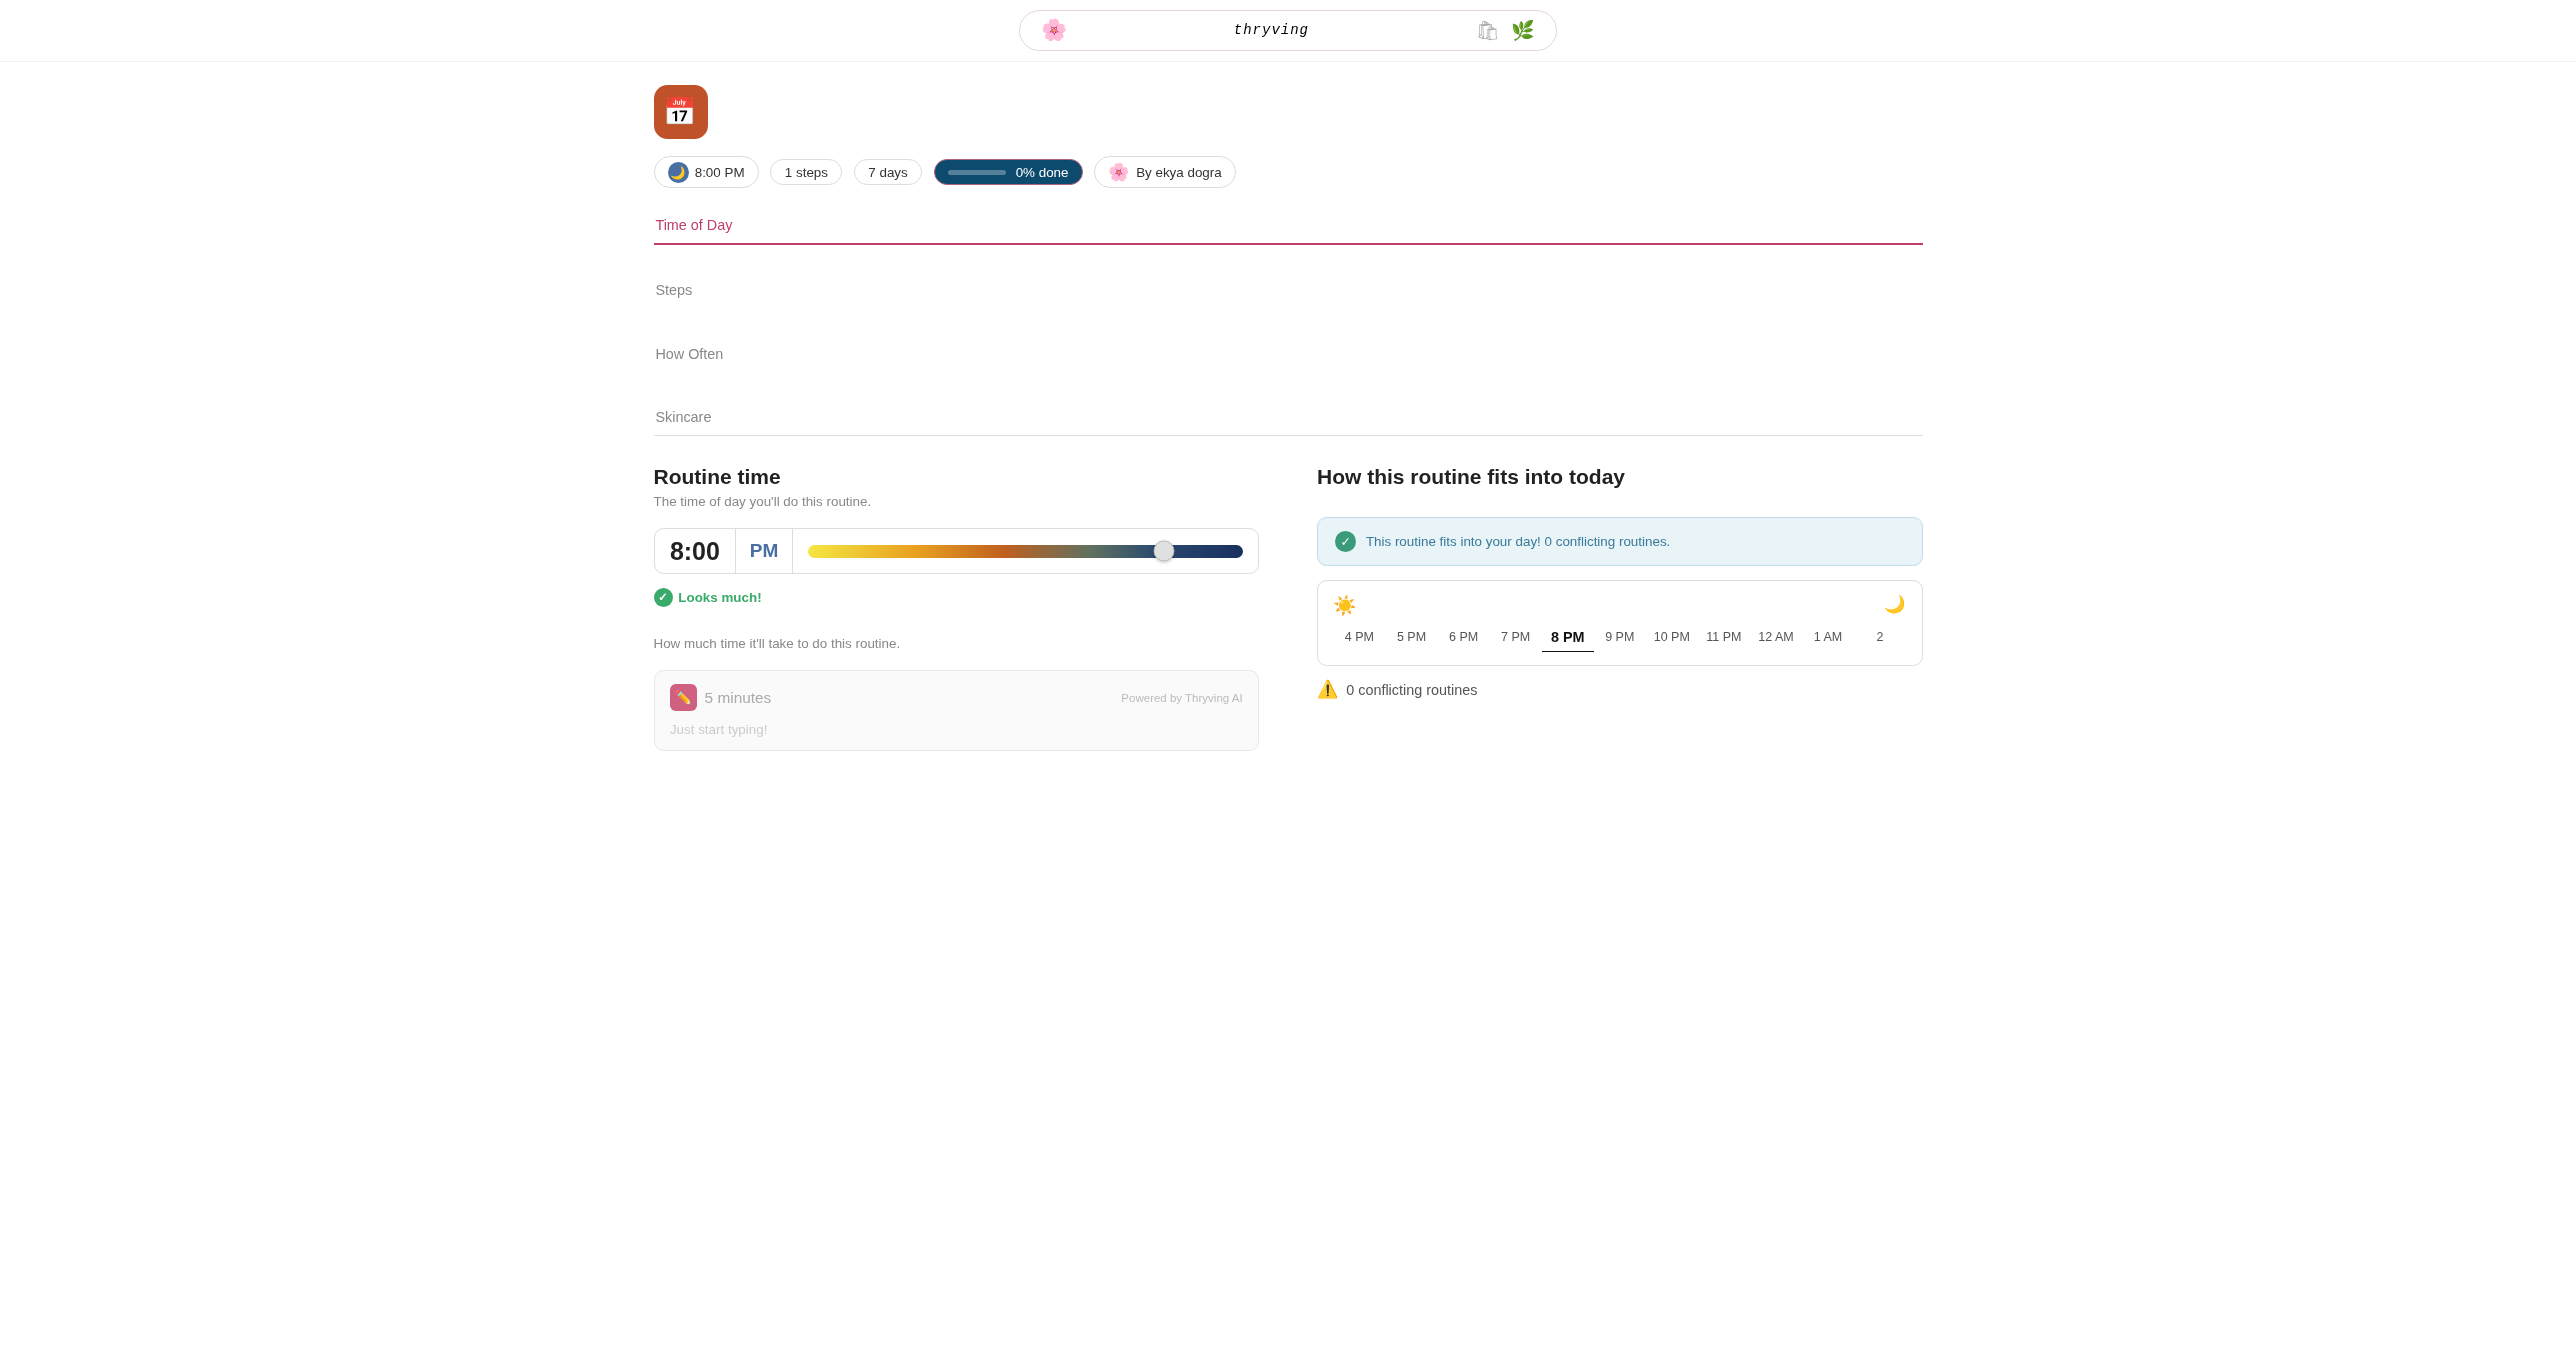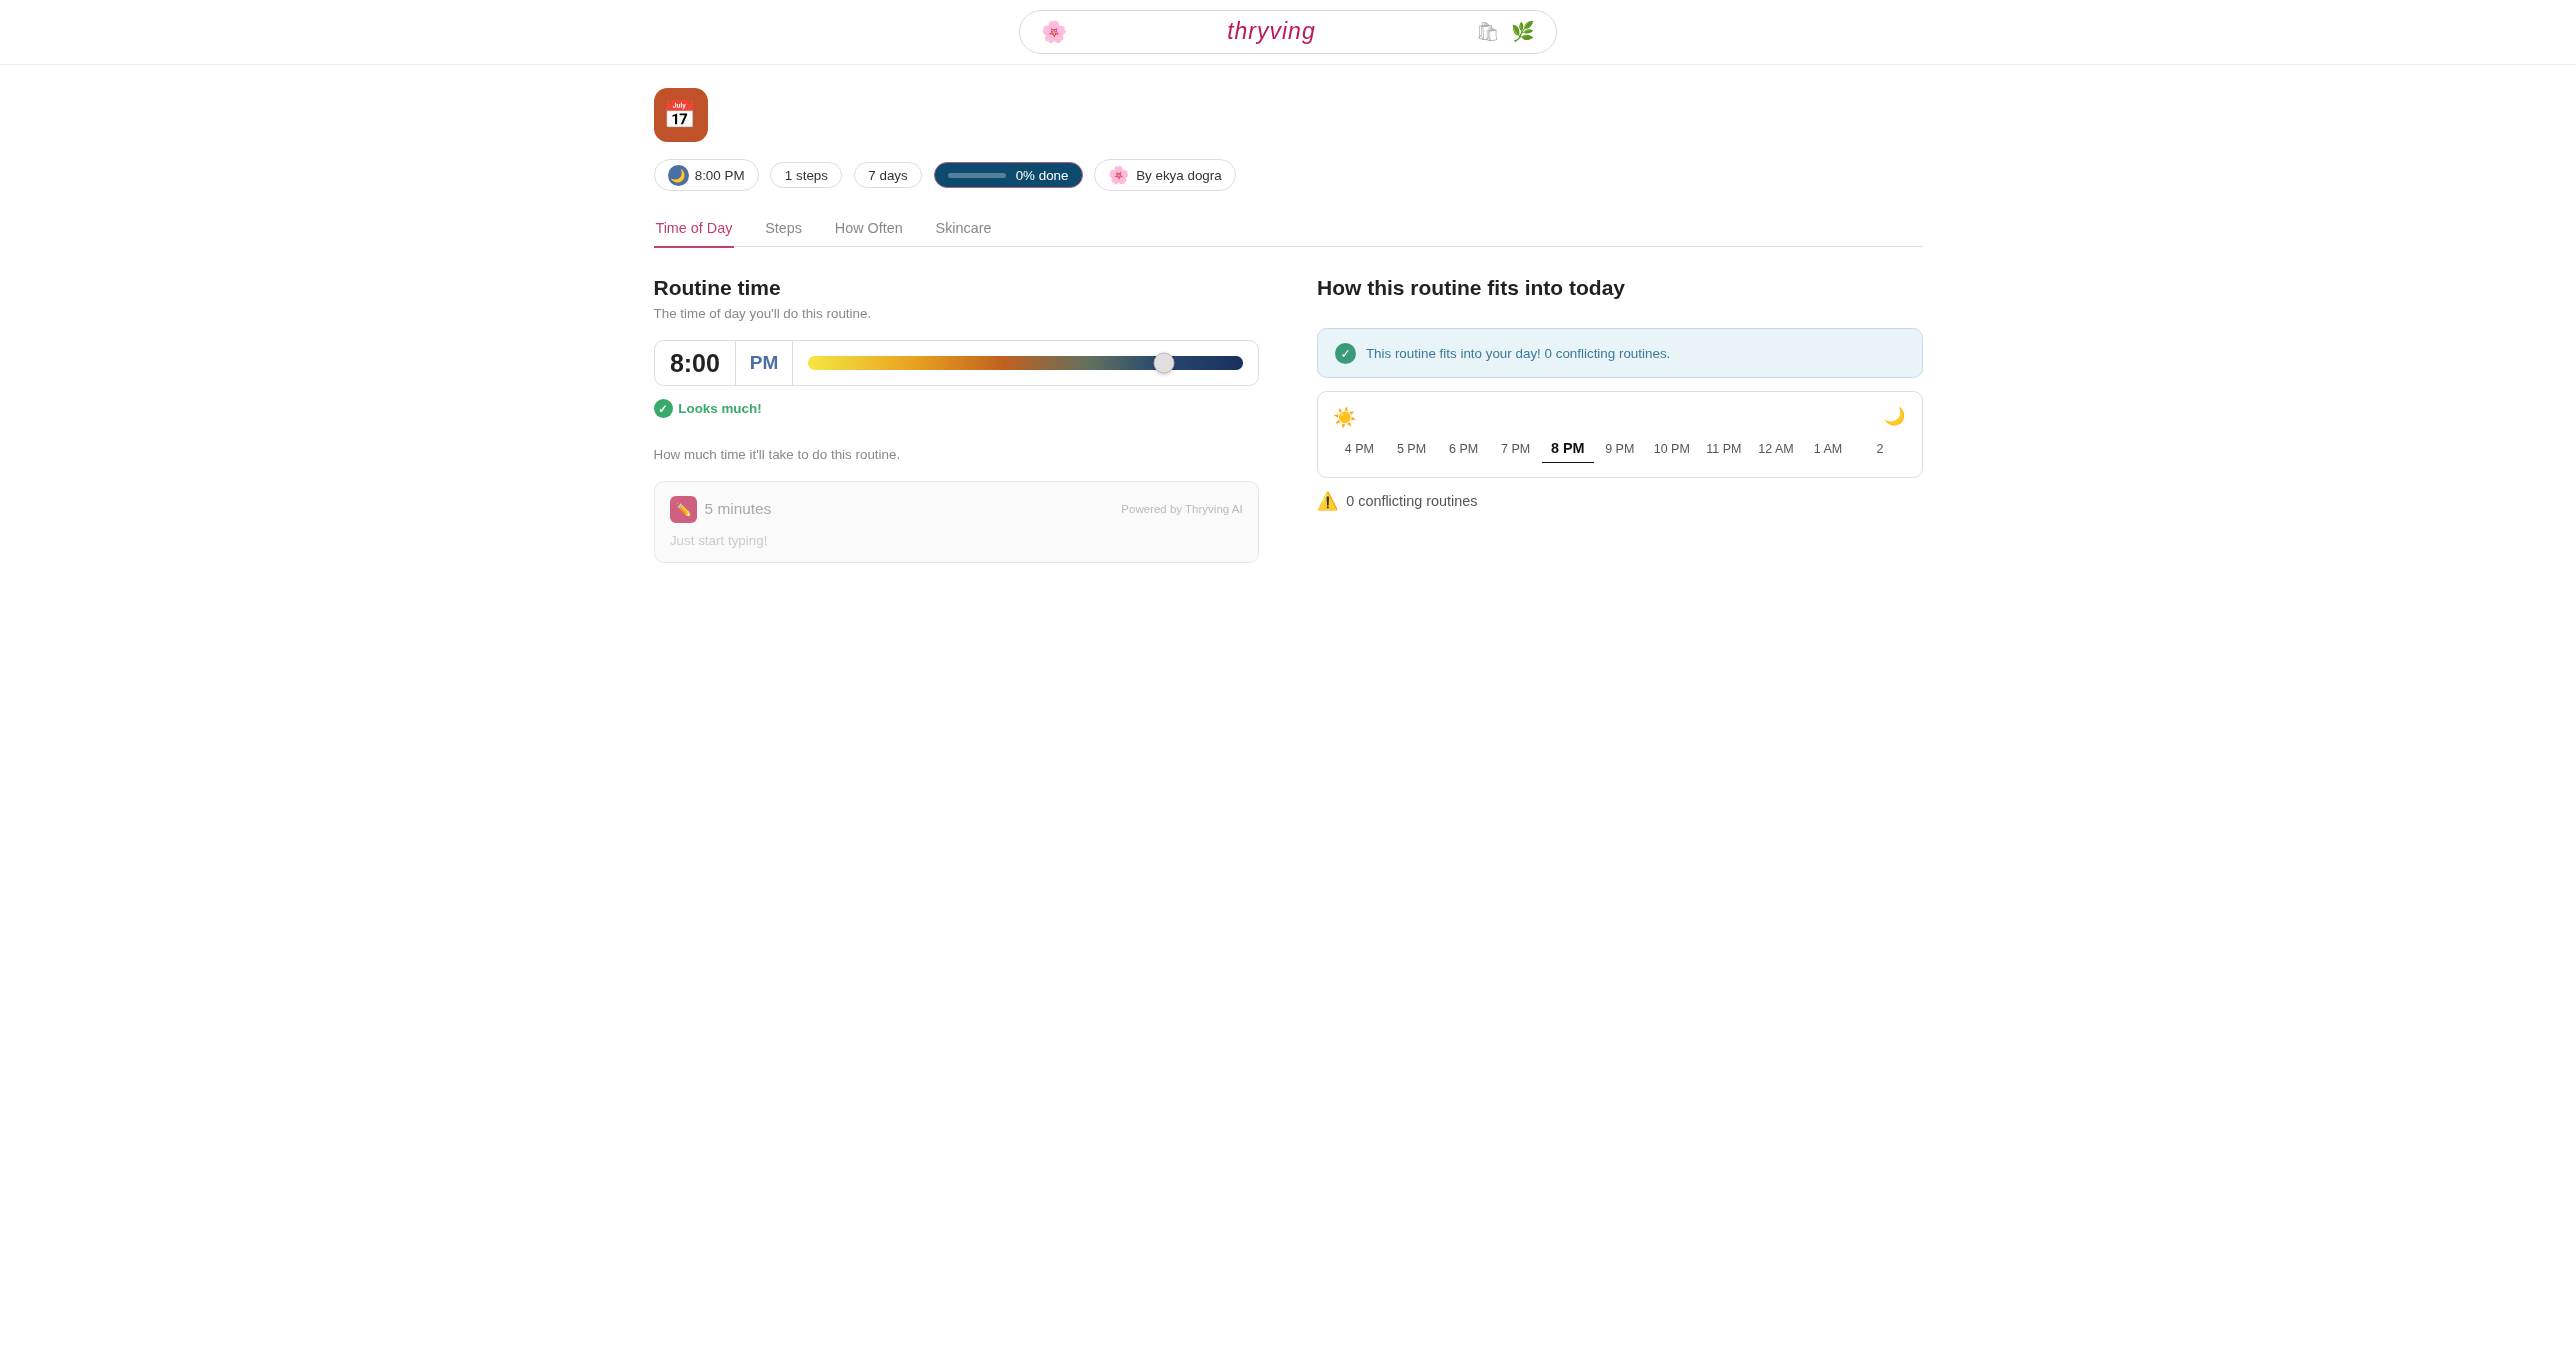--- a/index.html
+++ b/index.html
@@ -24,25 +24,26 @@
       justify-content: space-between;
       width: 538px;
       border: 1.4px solid #e8d5d5;
       border-radius: 29px;
       padding: 7.7px 21px;
     }
     .nav-logo-left {
       font-size: 21px;
     }
     .nav-brand {
-      font-size: 23px;
-      color: #be185d;
+      font-size: 14px;
+      color: #000000;
       font-style: italic;
       font-weight: 500;
       letter-spacing: 1px;
+      font-family: Liberation Mono, monospace;
     }
     .nav-icons-right {
       display: flex;
       align-items: center;
       gap: 11.5px;
     }
     .nav-icon {
       font-size: 19px;
       color: #aaa;
     }
@@ -139,20 +140,21 @@
     .author-leaf {
       font-size: 17.3px;
     }
 
     
     .tabs {
       display: flex;
       gap: 29px;
       border-bottom: 1.4px solid #e0e0e0;
       margin-bottom: 29px;
+      flex-direction: column;
     }
     .tab {
       padding: 9.6px 1.9px 9.6px;
       font-size: 14.4px;
       color: #888;
       cursor: pointer;
       border-bottom: 1.9px solid transparent;
       margin-bottom: -1.4px;
       font-weight: 500;
     }

